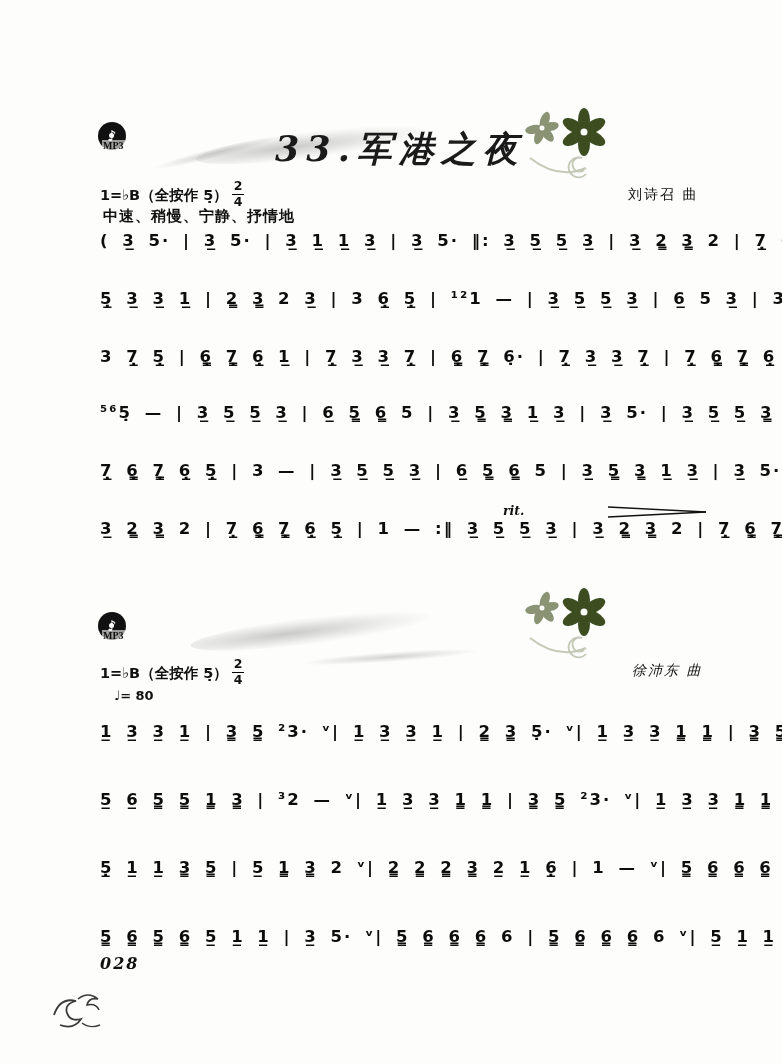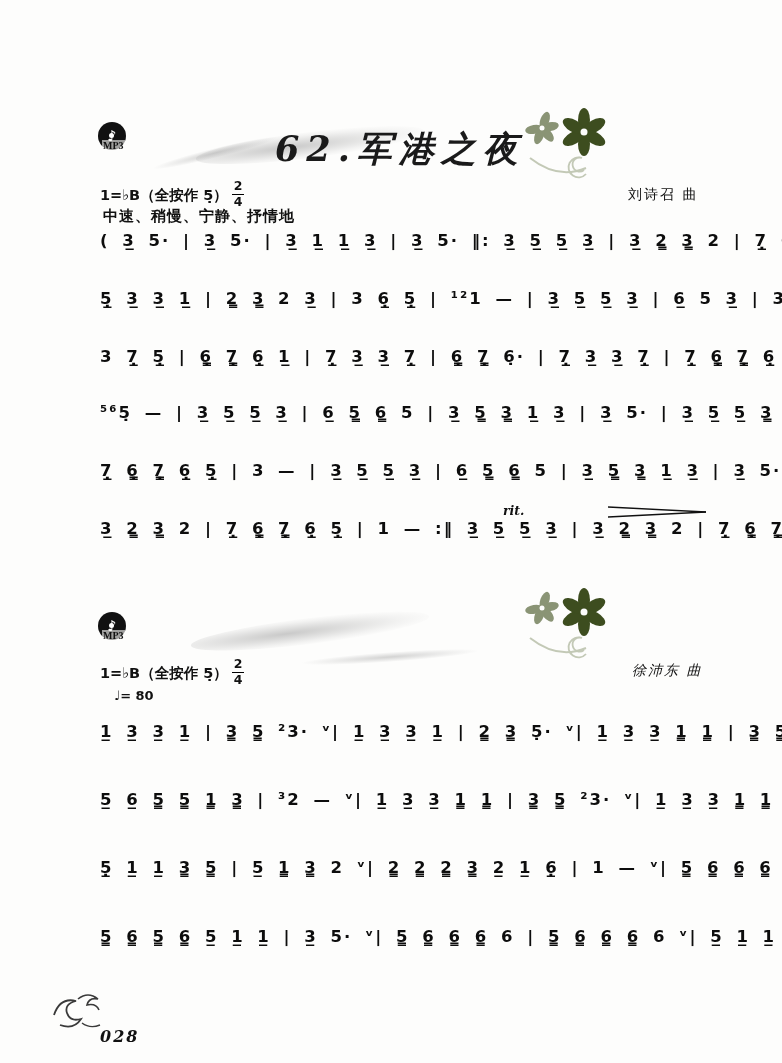--- a/index.html
+++ b/index.html
@@ -67,21 +67,21 @@
 <div class="page">
 
   <div class="mp3" style="left:98px;top:122px;">
     <div class="disc">♪<span class="hole"></span></div>
     <span class="mp3-label">MP3</span>
   </div>
 
   <div class="brush" style="left:195px;top:132px;width:230px;"></div>
   <div class="brush-tail" style="left:150px;top:148px;width:130px;"></div>
 
-  <div class="song-title" style="left:275px;top:126px;">62.军港之夜</div>
+  <div class="song-title" style="left:275px;top:126px;">33.军港之夜</div>
 
   <svg class="flowers" style="left:500px;top:108px;" width="115" height="88" viewBox="0 0 115 88">
     <g fill="#3d4d1f">
       <ellipse cx="84" cy="12" rx="6" ry="12" transform="rotate(0 84 24)"></ellipse>
       <ellipse cx="84" cy="12" rx="6" ry="12" transform="rotate(60 84 24)"></ellipse>
       <ellipse cx="84" cy="12" rx="6" ry="12" transform="rotate(120 84 24)"></ellipse>
       <ellipse cx="84" cy="12" rx="6" ry="12" transform="rotate(180 84 24)"></ellipse>
       <ellipse cx="84" cy="12" rx="6" ry="12" transform="rotate(240 84 24)"></ellipse>
       <ellipse cx="84" cy="12" rx="6" ry="12" transform="rotate(300 84 24)"></ellipse>
       <circle cx="84" cy="24" r="3.5" fill="#fdfdfc"></circle>
@@ -161,15 +161,15 @@
   <div class="score" style="top:722px;">1̲ 3̲ 3̲ 1̲ | 3̳ 5̳ ²3· ᵛ| 1̲ 3̲ 3̲ 1̲ | 2̳ 3̳ 5̣· ᵛ| 1̲ 3̲ 3̲ 1̳ 1̳ | 3̳ 5̳ 6̳ 5̳ 6 ᵛ|</div>
   <div class="score" style="top:790px;">5̲ 6̲ 5̳ 5̳ 1̳ 3̳ | ³2 — ᵛ| 1̲ 3̲ 3̲ 1̳ 1̳ | 3̳ 5̳ ²3· ᵛ| 1̲ 3̲ 3̲ 1̳ 1̳ | 3̲ 3̲ 6̣ — ᵛ|</div>
   <div class="score" style="top:858px;">5̣̲ 1̲ 1̲ 3̳ 5̳ | 5̲ 1̳ 3̳ 2 ᵛ| 2̳ 2̳ 2̳ 3̳ 2̲ 1̲ 6̣̲ | 1 — ᵛ| 5̳ 6̳ 6̳ 6̳ 6 | 5̳ 6̳ 6̳ 6̳ 6 ᵛ|</div>
   <div class="score" style="top:927px;">5̳ 6̳ 5̳ 6̳ 5̲ 1̲ 1̲ | 3̲ 5· ᵛ| 5̳ 6̳ 6̳ 6̳ 6 | 5̳ 6̳ 6̳ 6̳ 6 ᵛ| 5̲ 1̲ 1̲ 2̳ 1̳ 5̣̳ | 1 — ‖</div>
 
   <svg class="wave" style="left:48px;top:983px;" width="70" height="52" viewBox="0 0 70 52">
     <path d="M6 32 q6 -18 22 -14 q-12 3 -9 12 q3 9 14 6 q-7 11 -21 6" stroke="#3a3a3a" stroke-width="1.8" fill="none"></path>
     <path d="M30 16 q10 -8 20 0 q-9 -2 -11 6 q9 -2 12 5" stroke="#3a3a3a" stroke-width="1.6" fill="none"></path>
     <path d="M34 40 q8 6 18 2" stroke="#3a3a3a" stroke-width="1.4" fill="none"></path>
   </svg>
-  <div class="page-num" style="left:100px;top:1027px;">028</div>
+  <div class="page-num" style="left:100px;top:954px;">028</div>
 
 </div>
 
 </body></html>

